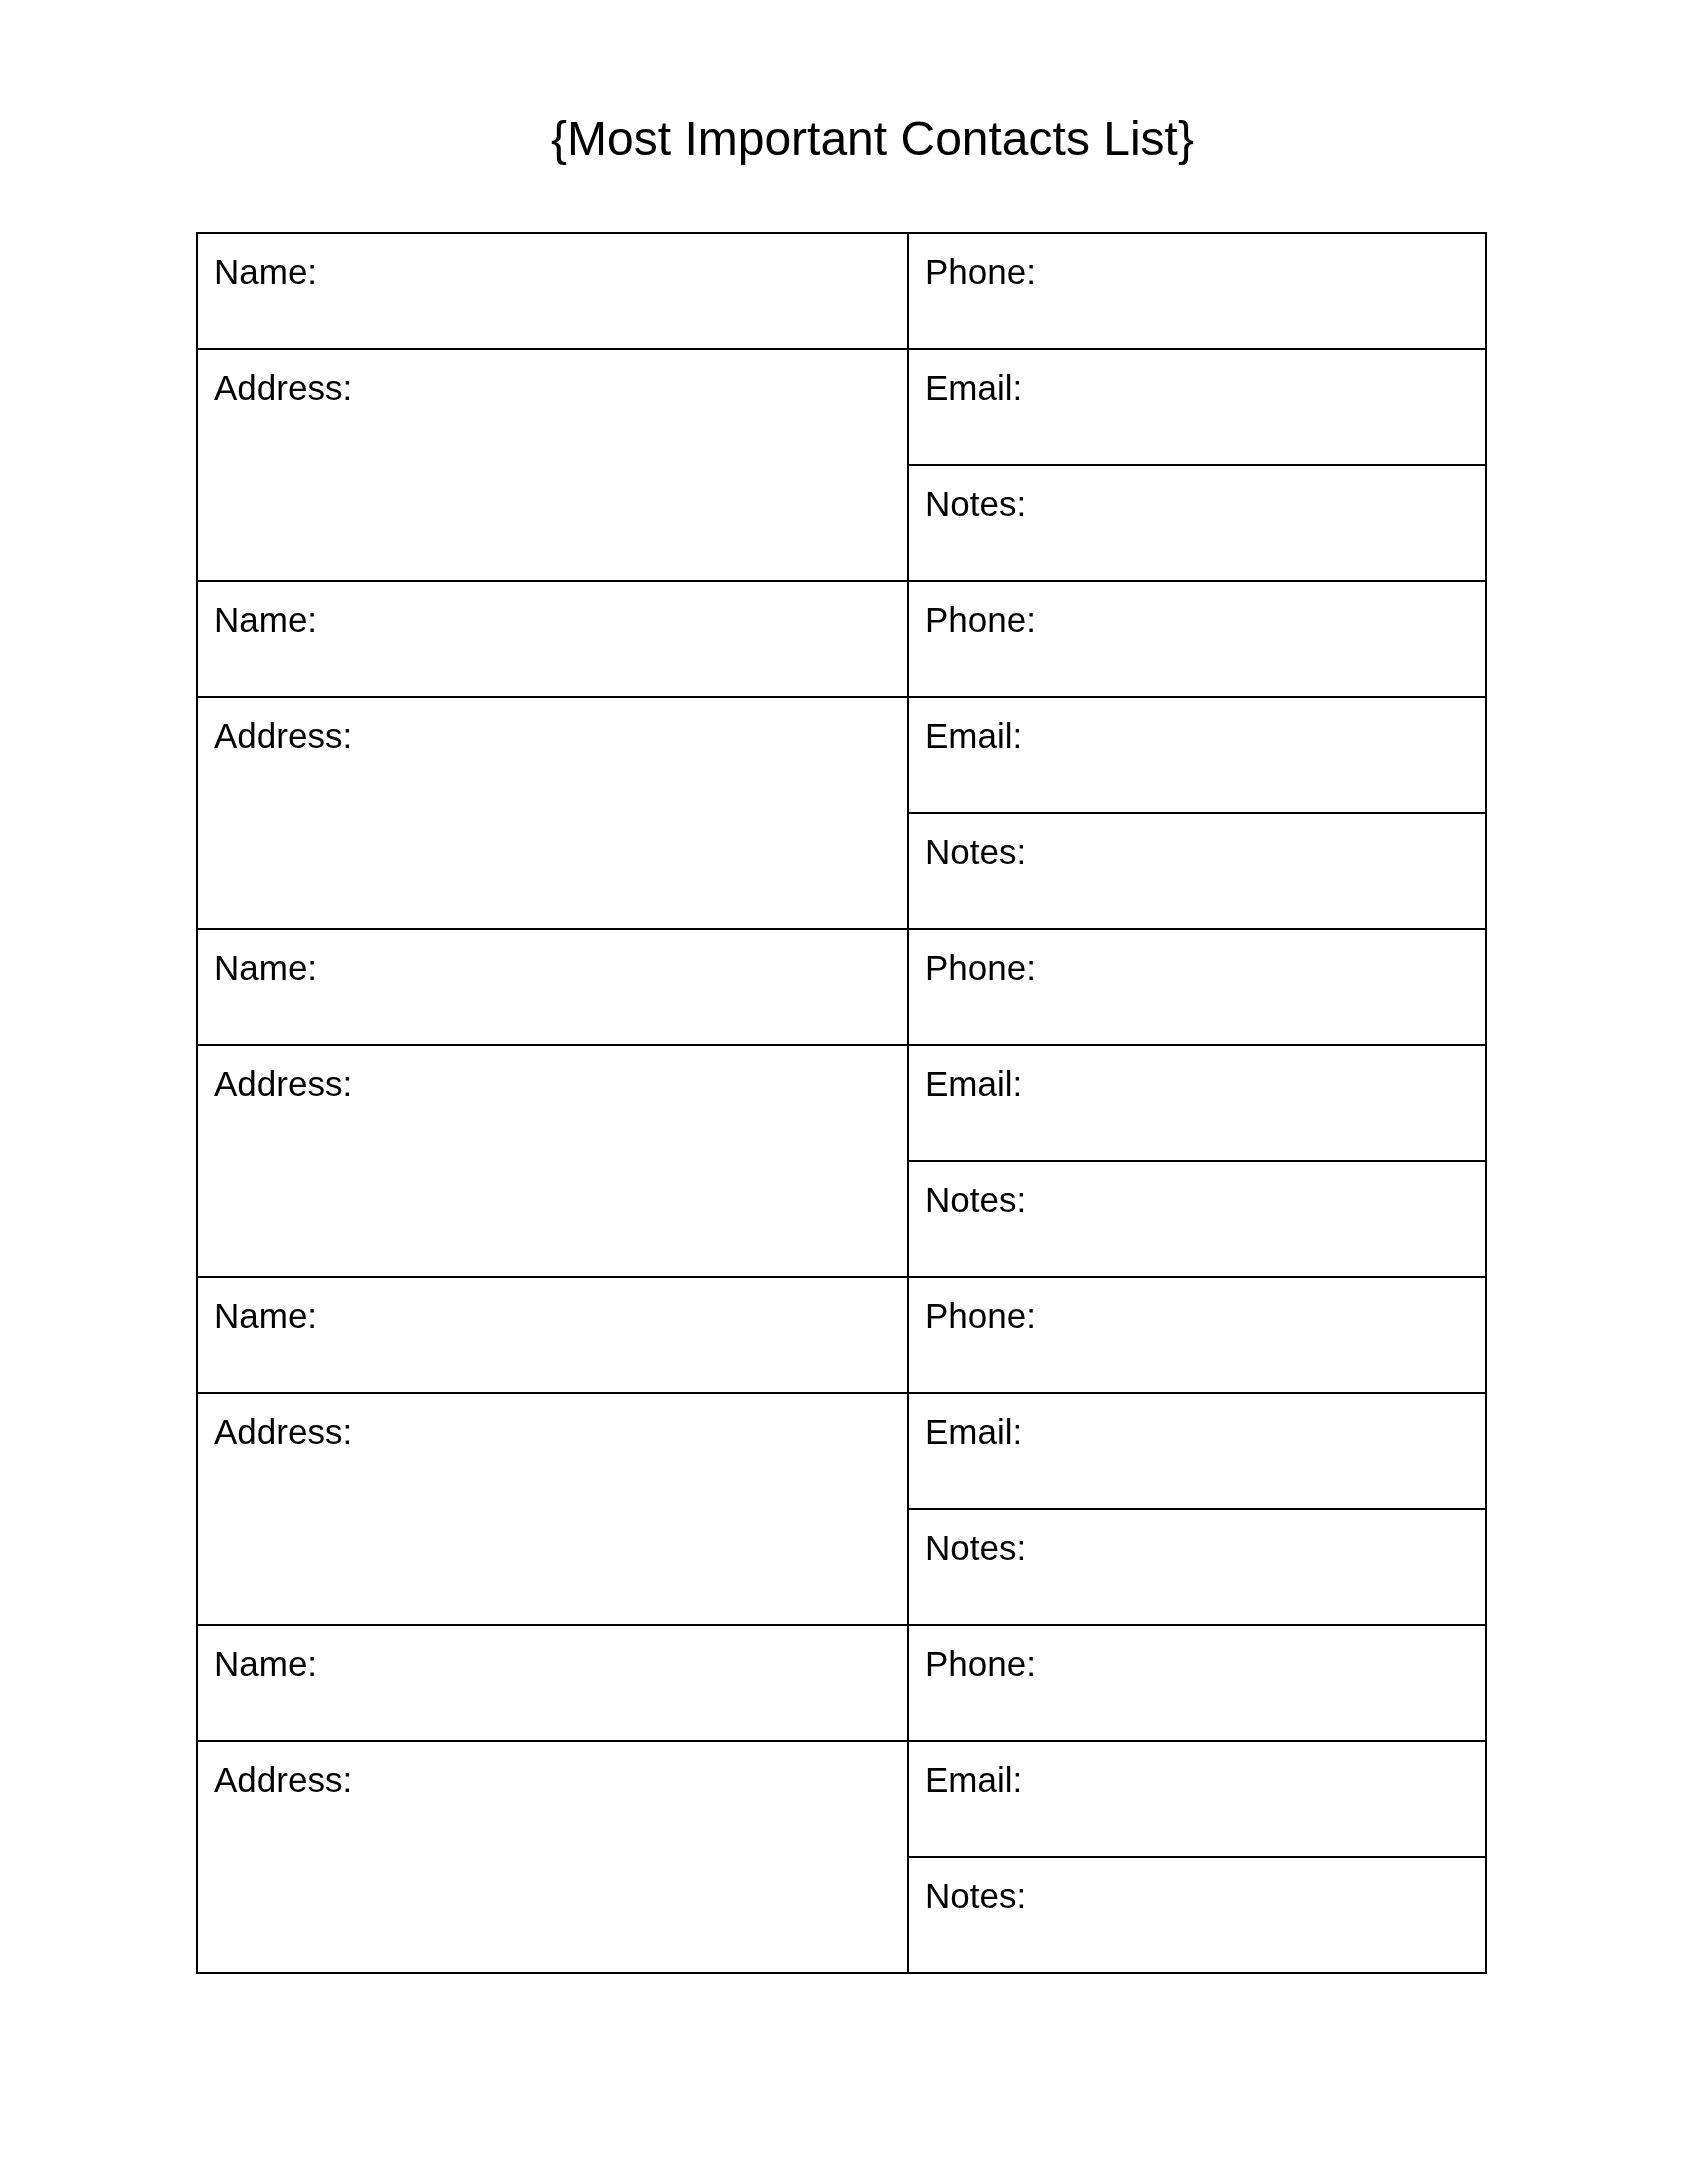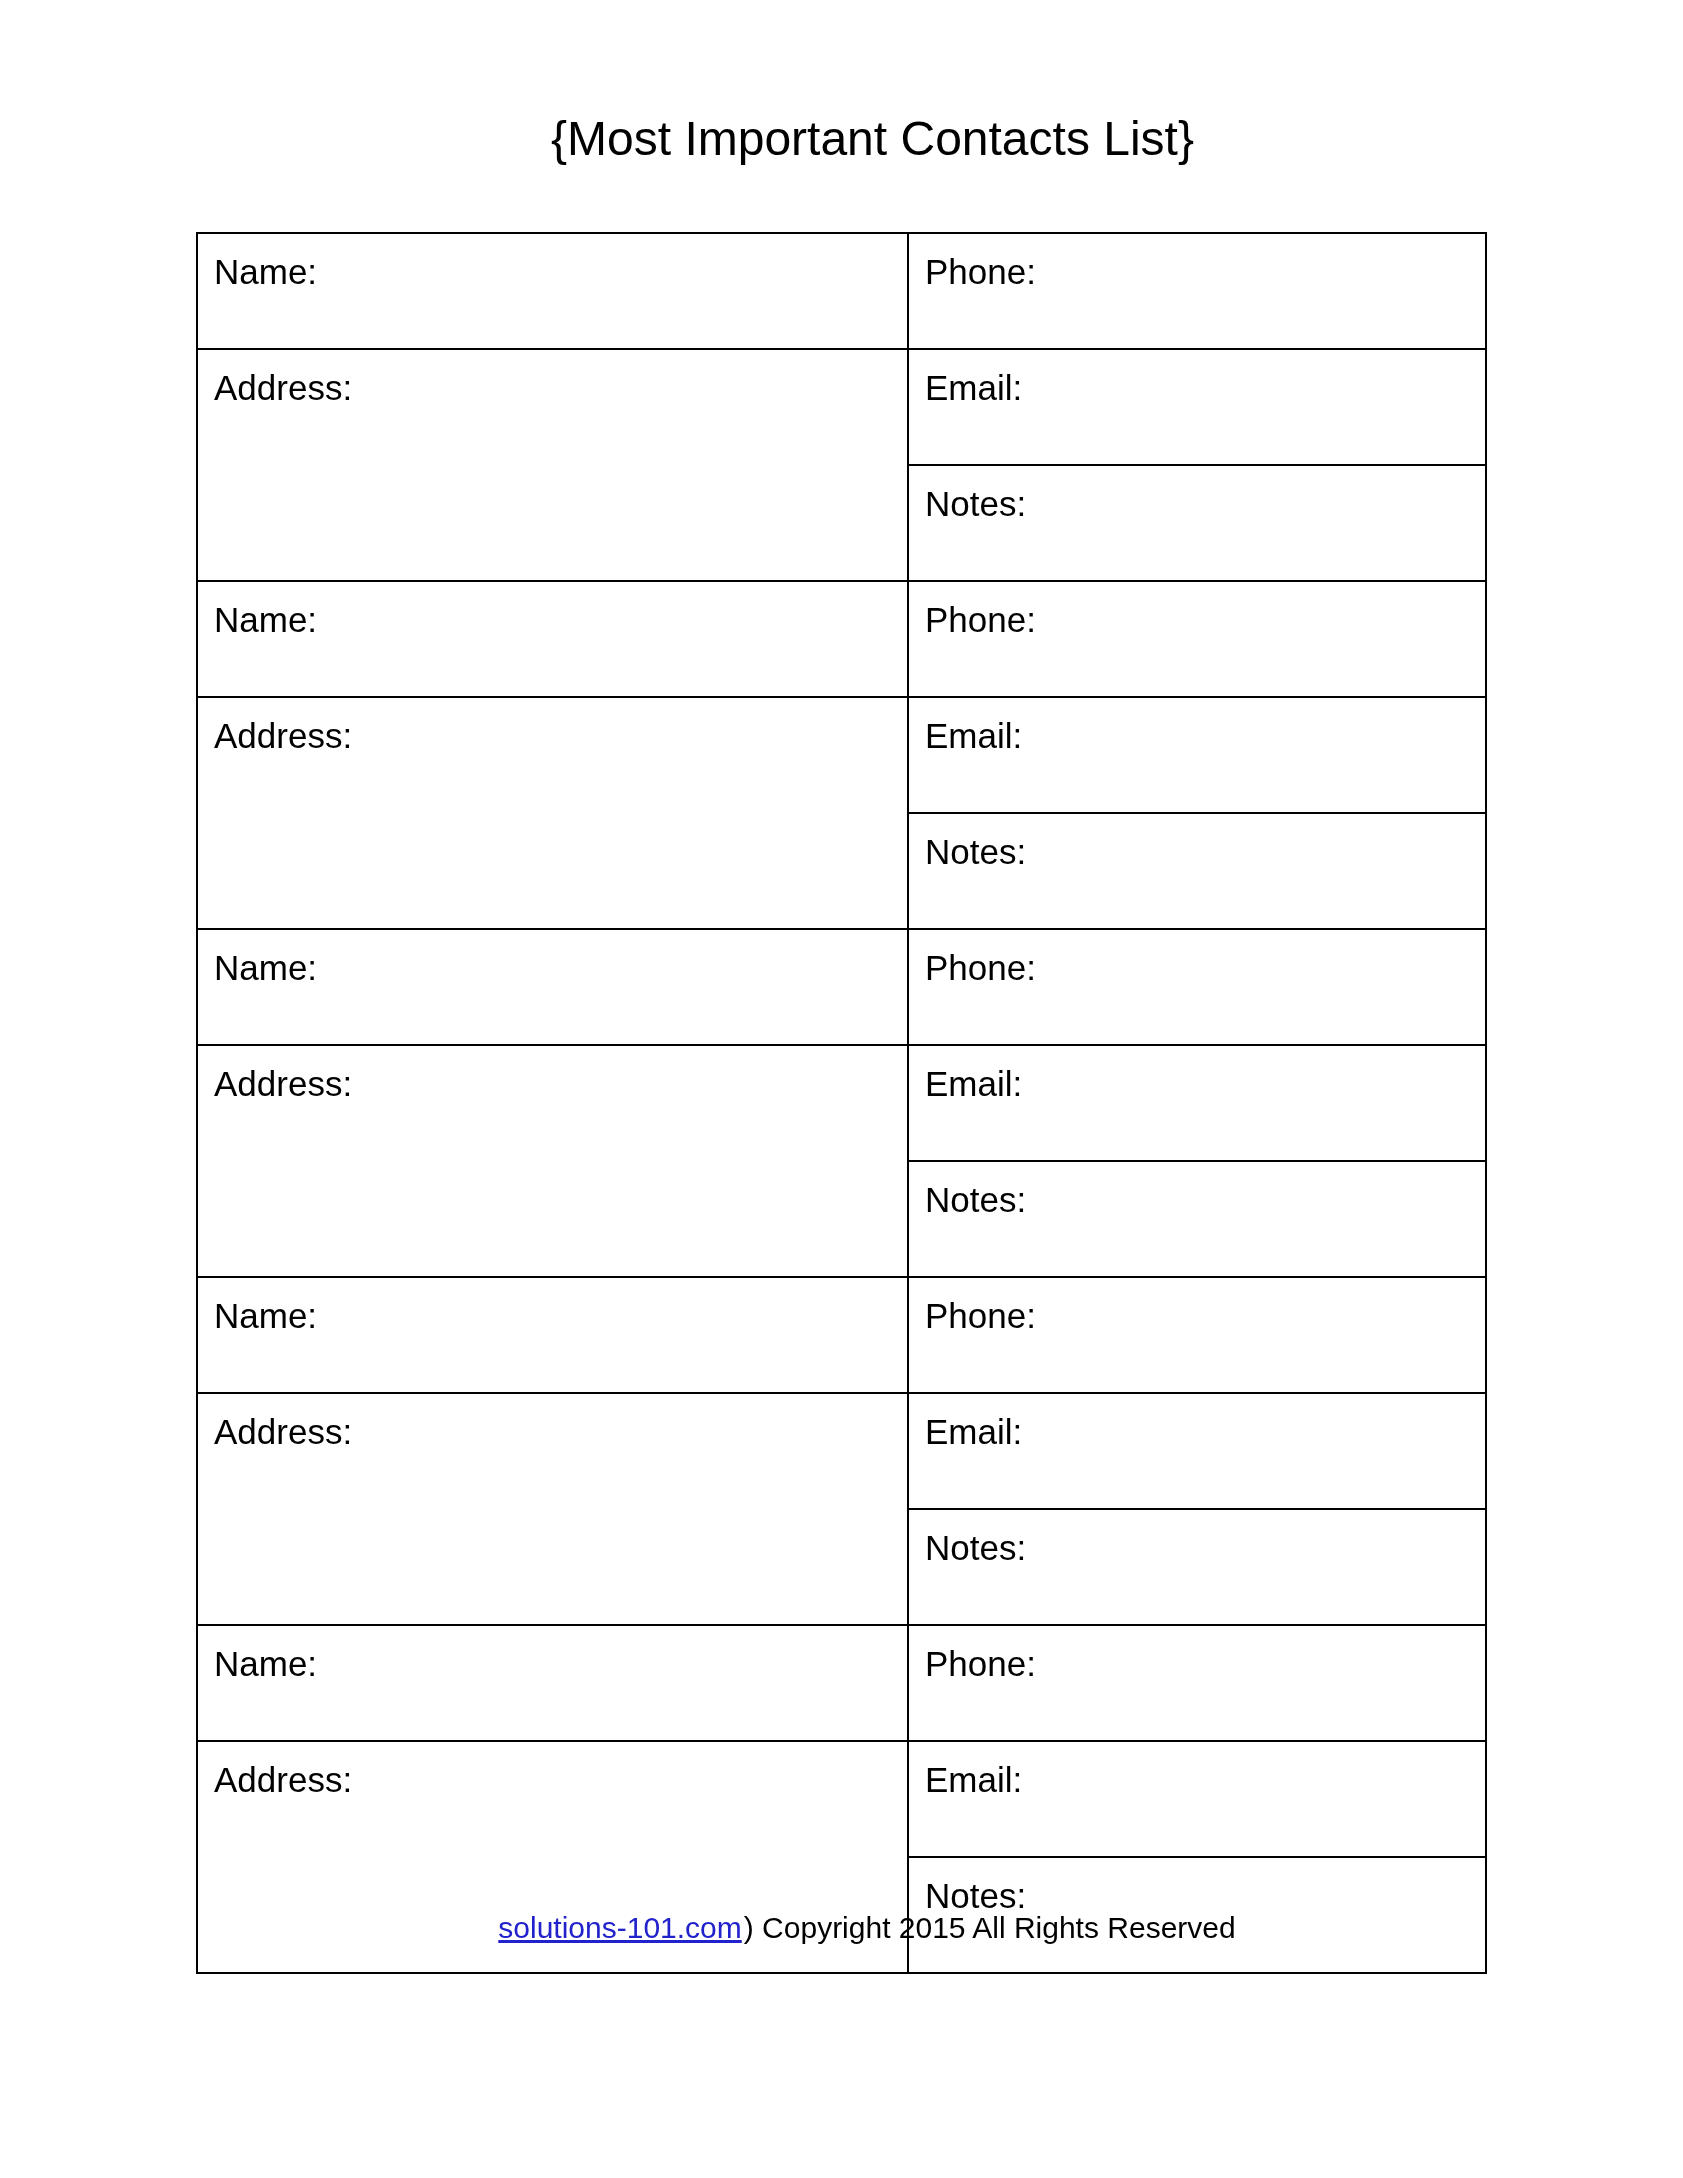--- a/index.html
+++ b/index.html
@@ -127,17 +127,16 @@
       <td rowspan="2">Address:</td>
       <td>Email:</td>
     </tr>
     <tr>
       <td>Notes:</td>
     </tr>
   </tbody>
   </table>
 
   <div class="footer">
-    <div class="footer-line"><a class="link">solutions-101.com</a><span>) Copyright 2015 All Rights Reserved</span></div>
   </div>
 
 </div>
 
 
 </body></html>

